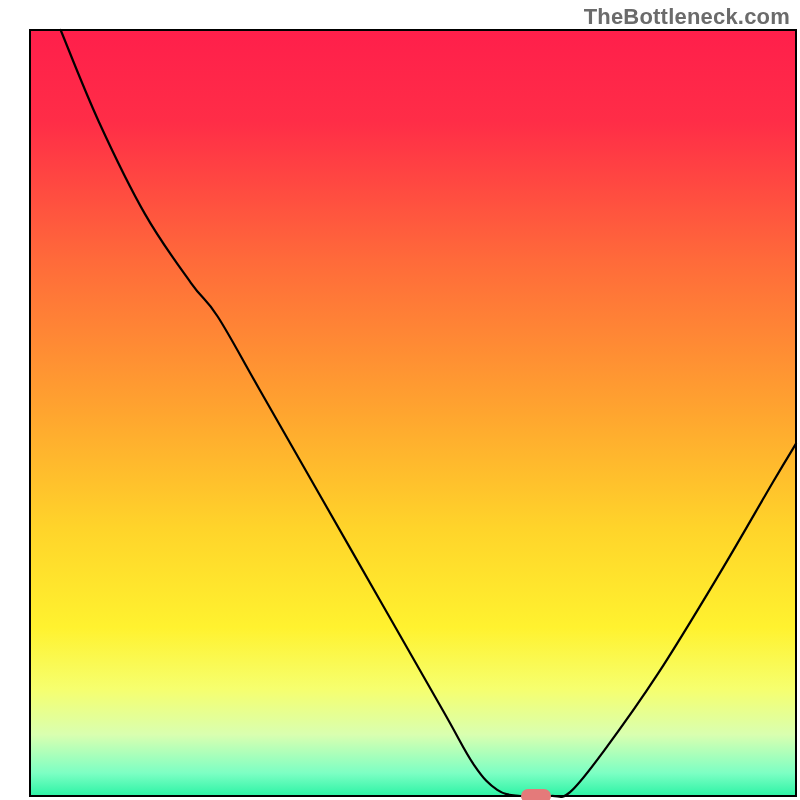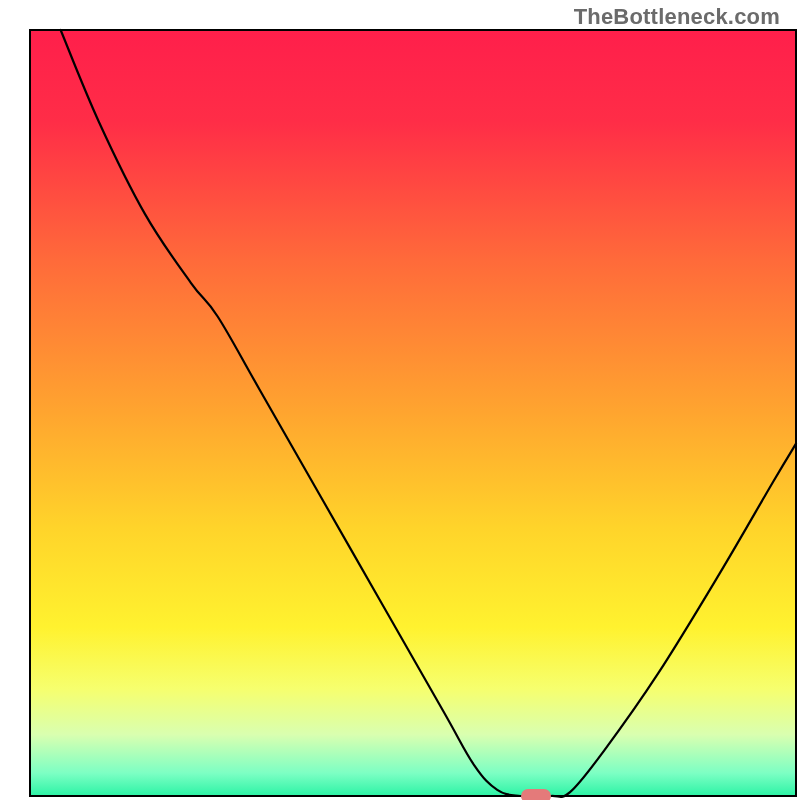--- a/index.html
+++ b/index.html
@@ -12,21 +12,21 @@
     font-family: Arial, Helvetica, sans-serif;
   }
   .chart-root {
     position: relative;
     width: 800px;
     height: 800px;
   }
   .watermark {
     position: absolute;
     top: 4px;
-    right: 20px;
+    right: 10px;
     font-size: 22px;
     font-weight: 600;
     color: #6b6b6b;
     letter-spacing: 0.2px;
     z-index: 10;
   }
   svg.plot {
     position: absolute;
     left: 0;
     top: 0;

